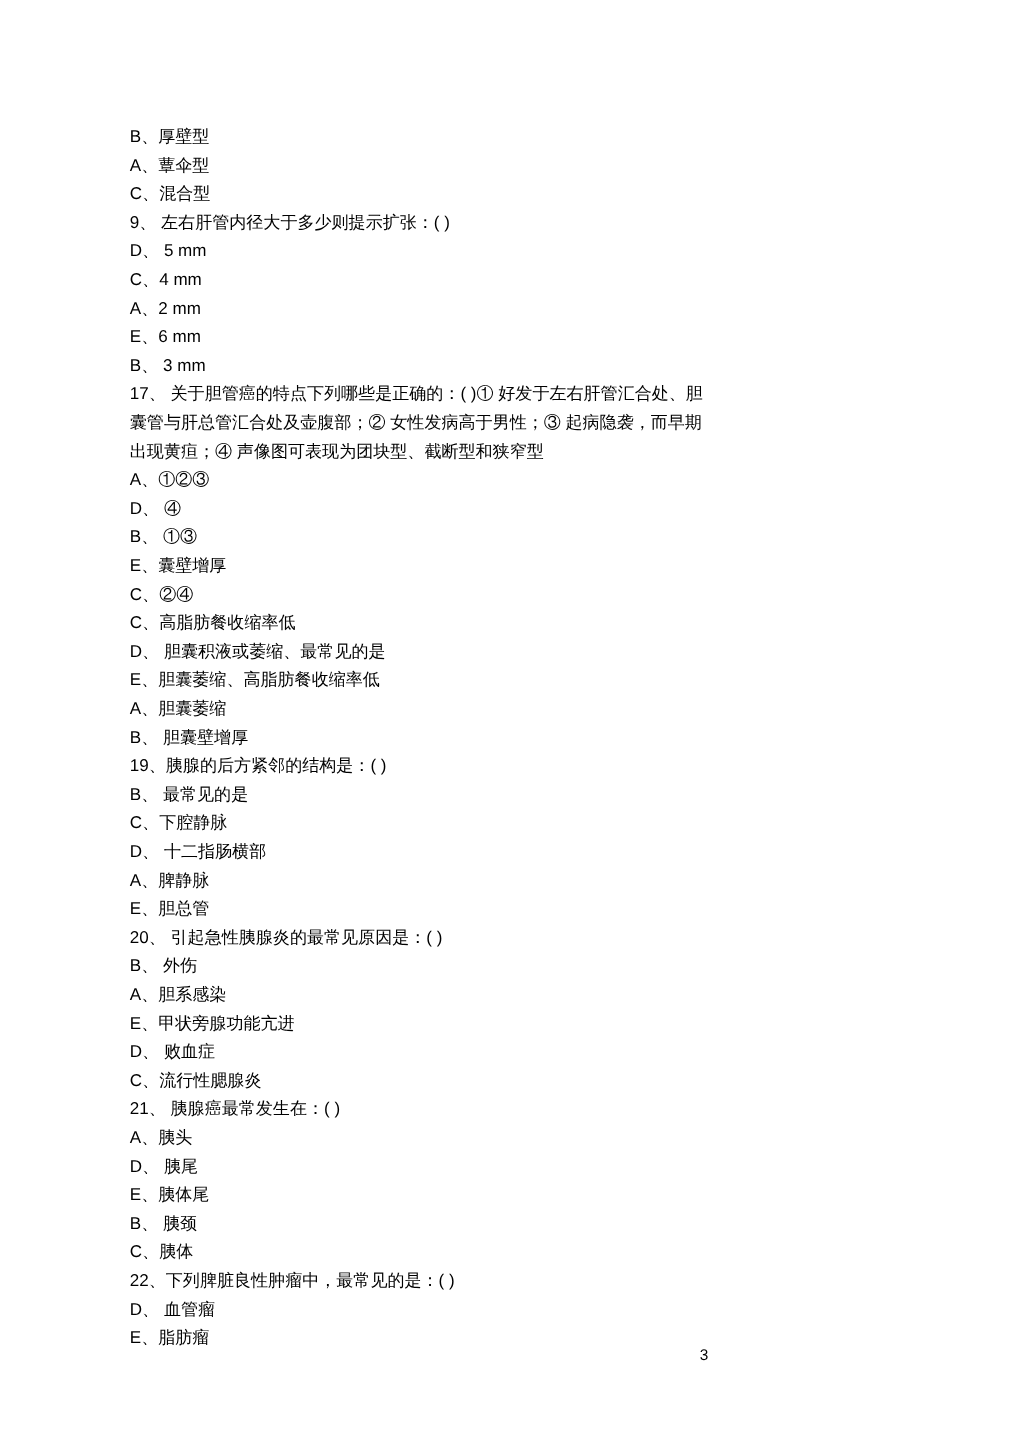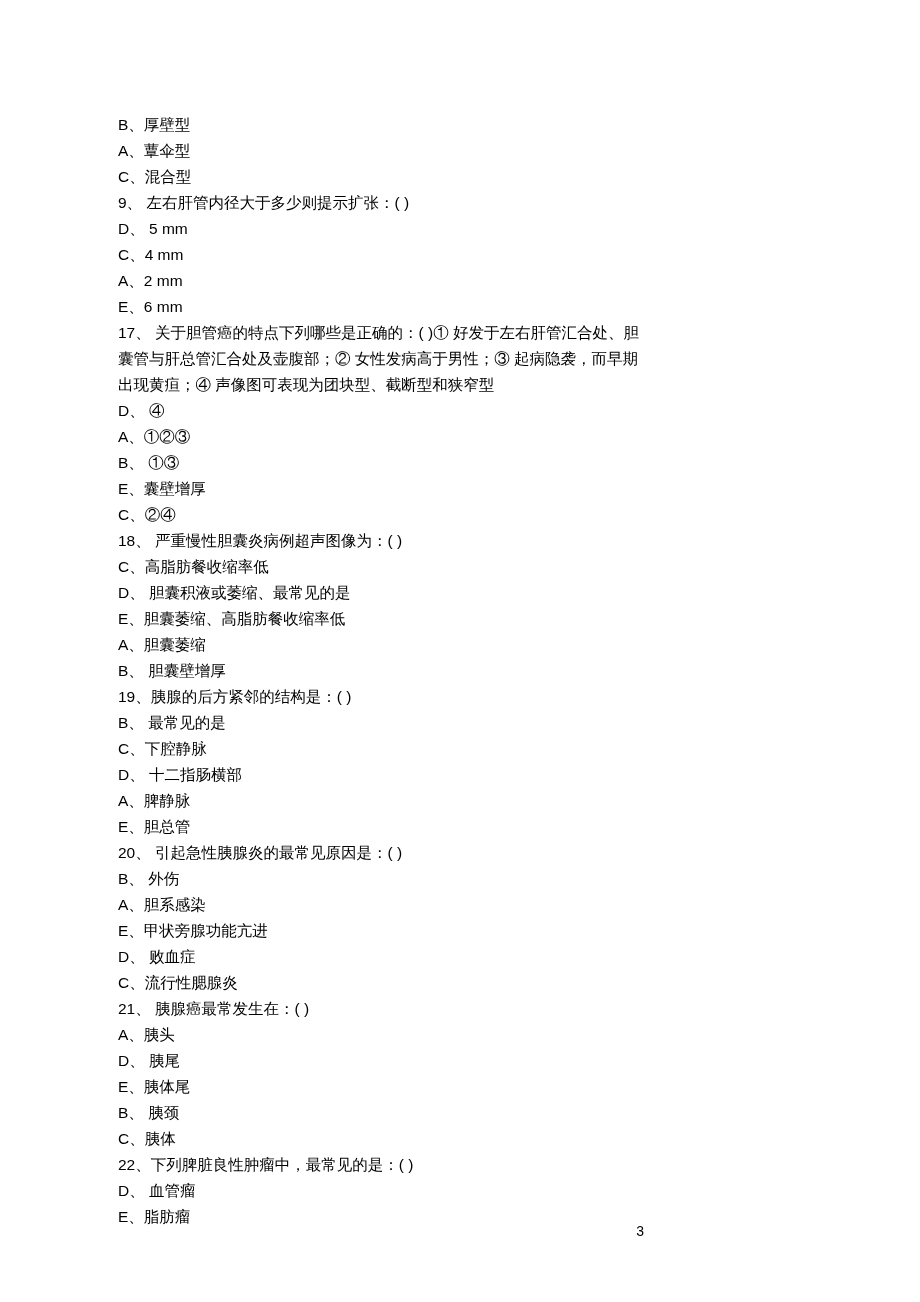--- a/index.html
+++ b/index.html
@@ -36,27 +36,27 @@
 
 <div class="page">
   <div class="line">B、厚壁型</div>
   <div class="line">A、蕈伞型</div>
   <div class="line">C、混合型</div>
   <div class="line">9、 左右肝管内径大于多少则提示扩张：( )</div>
   <div class="line">D、 5 mm</div>
   <div class="line">C、4 mm</div>
   <div class="line">A、2 mm</div>
   <div class="line">E、6 mm</div>
+  <div class="line">B、 3 mm</div>
   <div class="line">17、 关于胆管癌的特点下列哪些是正确的：( )① 好发于左右肝管汇合处、胆囊管与肝总管汇合处及壶腹部；② 女性发病高于男性；③ 起病隐袭，而早期出现黄疸；④ 声像图可表现为团块型、截断型和狭窄型</div>
+  <div class="line">A、①②③</div>
   <div class="line">D、 ④</div>
-  <div class="line">A、①②③</div>
   <div class="line">B、 ①③</div>
   <div class="line">E、囊壁增厚</div>
   <div class="line">C、②④</div>
-  <div class="line">18、 严重慢性胆囊炎病例超声图像为：( )</div>
   <div class="line">C、高脂肪餐收缩率低</div>
   <div class="line">D、 胆囊积液或萎缩、最常见的是</div>
   <div class="line">E、胆囊萎缩、高脂肪餐收缩率低</div>
   <div class="line">A、胆囊萎缩</div>
   <div class="line">B、 胆囊壁增厚</div>
   <div class="line">19、胰腺的后方紧邻的结构是：( )</div>
   <div class="line">B、 最常见的是</div>
   <div class="line">C、下腔静脉</div>
   <div class="line">D、 十二指肠横部</div>
   <div class="line">A、脾静脉</div>

